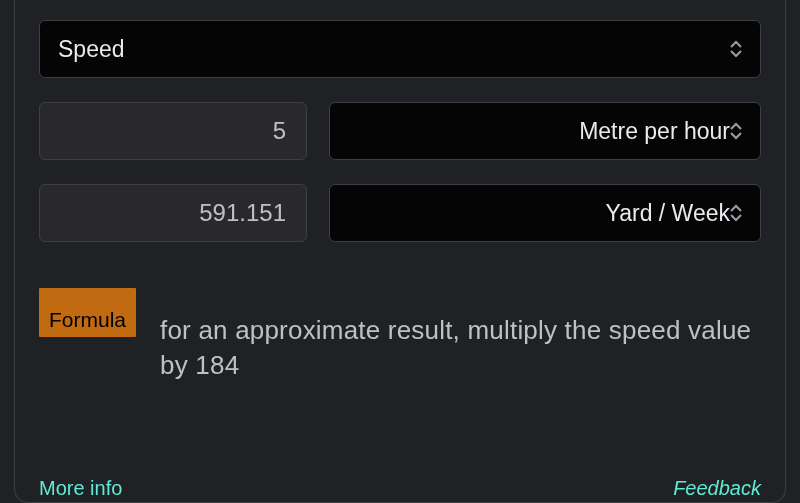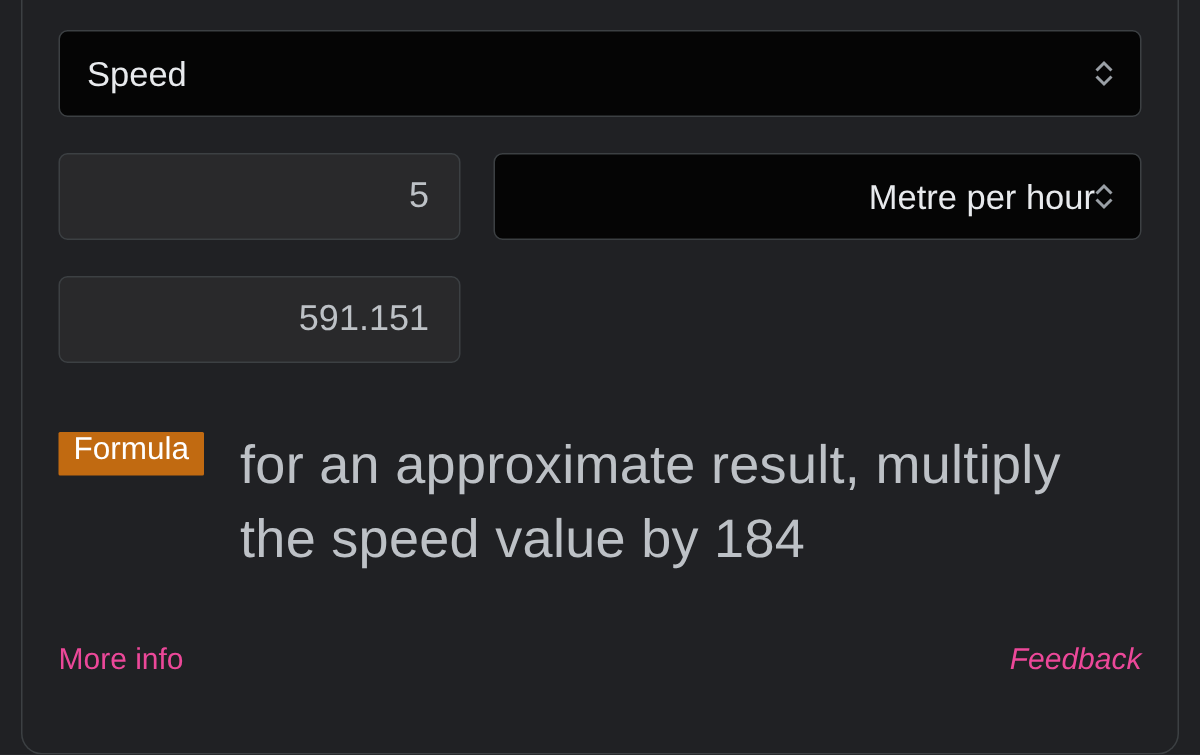--- a/index.html
+++ b/index.html
@@ -66,42 +66,43 @@
   }
   .updown svg { display: block; }
   .formula-row {
     display: flex;
     align-items: flex-start;
     gap: 24px;
     margin-top: 44px;
   }
   .badge {
     background: #c16a11;
-    color: #ffffff;
+    color: #000000;
     font-size: 21px;
     border-radius: 1px;
-    padding: 0 10px 5px 10px;
+    padding: 20px 10px 5px 10px;
     flex: 0 0 auto;
     margin-top: 2px;
   }
   .formula-text {
     color: #bdc1c6;
-    font-size: 36px;
+    font-size: 26px;
     line-height: 1.35;
     letter-spacing: 0.2px;
+    margin-top: 27px;
   }
   .footer {
     display: flex;
     justify-content: space-between;
     align-items: flex-end;
     margin-top: 46px;
-    color: #ec4899;
+    color: #5eead4;
     font-size: 20px;
   }
-  .footer .feedback { font-style: italic; }
+  .footer .feedback { font-style: italic; margin-top: 48px; }
 </style>
 </head>
 <body>
 
 <div class="card">
 
   <div class="row">
     <div class="select select-full">
       <span>Speed</span>
       <span class="updown">
@@ -129,20 +130,31 @@
             <path d="M1 1 L6 6 L11 1" fill="none" stroke="#9aa0a6" stroke-width="2"></path>
           </svg>
       </span>
     </div>
   </div>
 
   <div class="row">
     <div class="input-box">
       <span>591.151</span>
     </div>
+    <div class="select select-unit">
+      <span>Yard / Week</span>
+      <span class="updown">
+        <svg width="12" height="8" viewBox="0 0 12 8">
+            <path d="M1 7 L6 2 L11 7" fill="none" stroke="#9aa0a6" stroke-width="2"></path>
+          </svg>
+        <svg width="12" height="8" viewBox="0 0 12 8">
+            <path d="M1 1 L6 6 L11 1" fill="none" stroke="#9aa0a6" stroke-width="2"></path>
+          </svg>
+      </span>
+    </div>
   </div>
 
   <div class="formula-row">
     <span class="badge">Formula</span>
     <span class="formula-text">for an approximate result, multiply the speed value by 184</span>
   </div>
 
   <div class="footer">
     <span>More info</span>
     <span class="feedback">Feedback</span>

